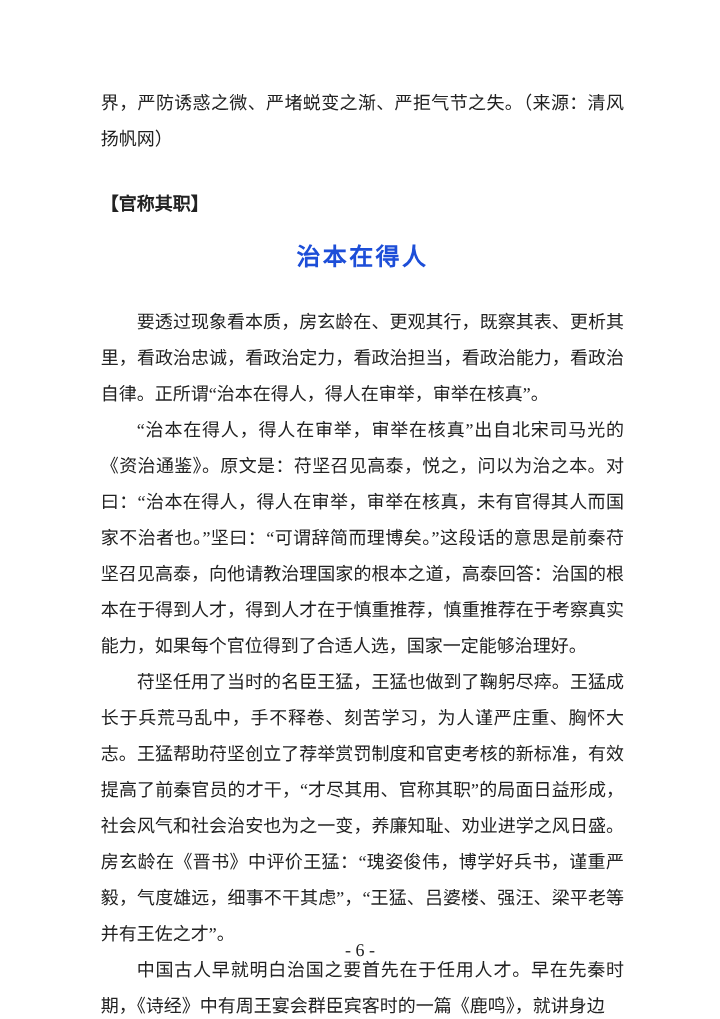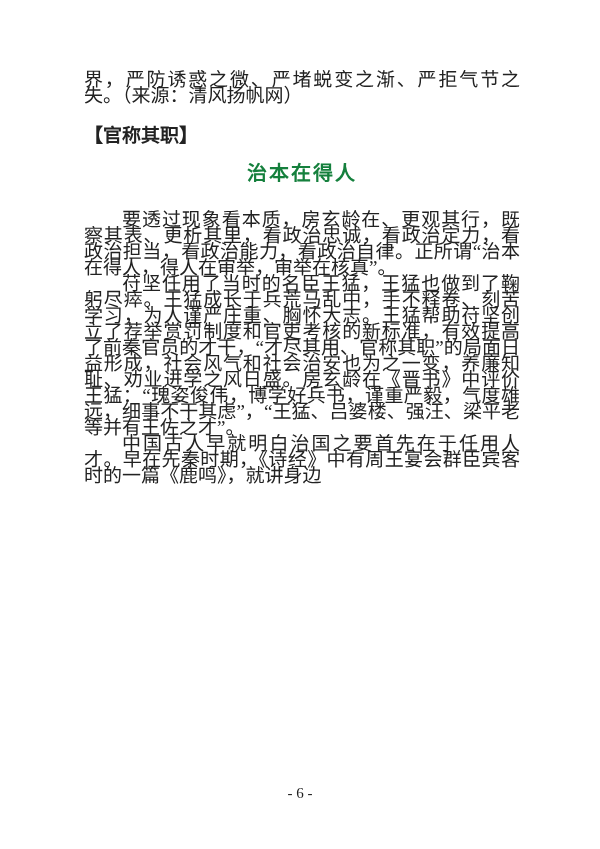--- a/index.html
+++ b/index.html
@@ -17,22 +17,22 @@
     color: #222222;
   }
   .content {
     position: absolute;
     left: 84px;
     top: 72px;
     width: 436px;
   }
   p.body {
     margin: 0;
-    font-size: 19px;
-    line-height: 16px;
+    font-size: 15px;
+    line-height: 30px;
     text-align: justify;
     letter-spacing: 0;
     word-break: break-all;
   }
   p.indent {
     text-indent: 2em;
   }
   .spacer {
     height: 24px;
   }
@@ -43,21 +43,21 @@
     line-height: 26px;
     text-align: left;
   }
   h1.title {
     margin: 14px 0 24px 0;
     font-size: 20px;
     font-weight: bold;
     line-height: 30px;
     text-align: center;
     letter-spacing: 2px;
-    color: #15803d;
+    color: #1d4ed8;
   }
   .footer {
     position: absolute;
     left: 0;
     top: 783px;
     width: 600px;
     text-align: center;
     font-size: 15px;
     line-height: 20px;
     color: #222222;
@@ -73,20 +73,21 @@
 
     <div class="spacer"></div>
 
     <p class="body section-header">【官称其职】</p>
 
     <h1 class="title">治本在得人</h1>
 
     <p class="body indent">要透过现象看本质，房玄龄在、更观其行，既察其表、更析其里，看政治忠诚，看政治定力，看政治担当，看政治能力，看政治自律。正所谓“治本在得人，得人在审举，审举在核真”。</p>
 
 
+    <p class="body indent">“治本在得人，得人在审举，审举在核真”出自北宋司马光的《资治通鉴》。原文是：苻坚召见高泰，悦之，问以为治之本。对曰：“治本在得人，得人在审举，审举在核真，未有官得其人而国家不治者也。”坚曰：“可谓辞简而理博矣。”这段话的意思是前秦苻坚召见高泰，向他请教治理国家的根本之道，高泰回答：治国的根本在于得到人才，得到人才在于慎重推荐，慎重推荐在于考察真实能力，如果每个官位得到了合适人选，国家一定能够治理好。</p>
 
     <p class="body indent">苻坚任用了当时的名臣王猛，王猛也做到了鞠躬尽瘁。王猛成长于兵荒马乱中，手不释卷、刻苦学习，为人谨严庄重、胸怀大志。王猛帮助苻坚创立了荐举赏罚制度和官吏考核的新标准，有效提高了前秦官员的才干，“才尽其用、官称其职”的局面日益形成，社会风气和社会治安也为之一变，养廉知耻、劝业进学之风日盛。房玄龄在《晋书》中评价王猛：“瑰姿俊伟，博学好兵书，谨重严毅，气度雄远，细事不干其虑”，“王猛、吕婆楼、强汪、梁平老等并有王佐之才”。</p>
 
     <p class="body indent">中国古人早就明白治国之要首先在于任用人才。早在先秦时期，《诗经》中有周王宴会群臣宾客时的一篇《鹿鸣》，就讲身边</p>
 
   </div>
 
   <div class="footer">- 6 -</div>
 </div>
 

